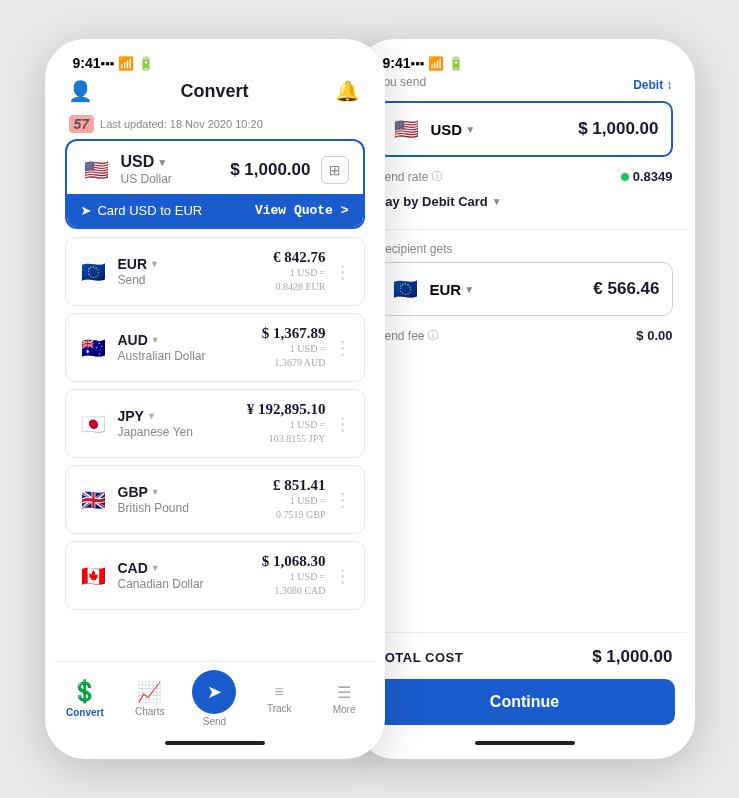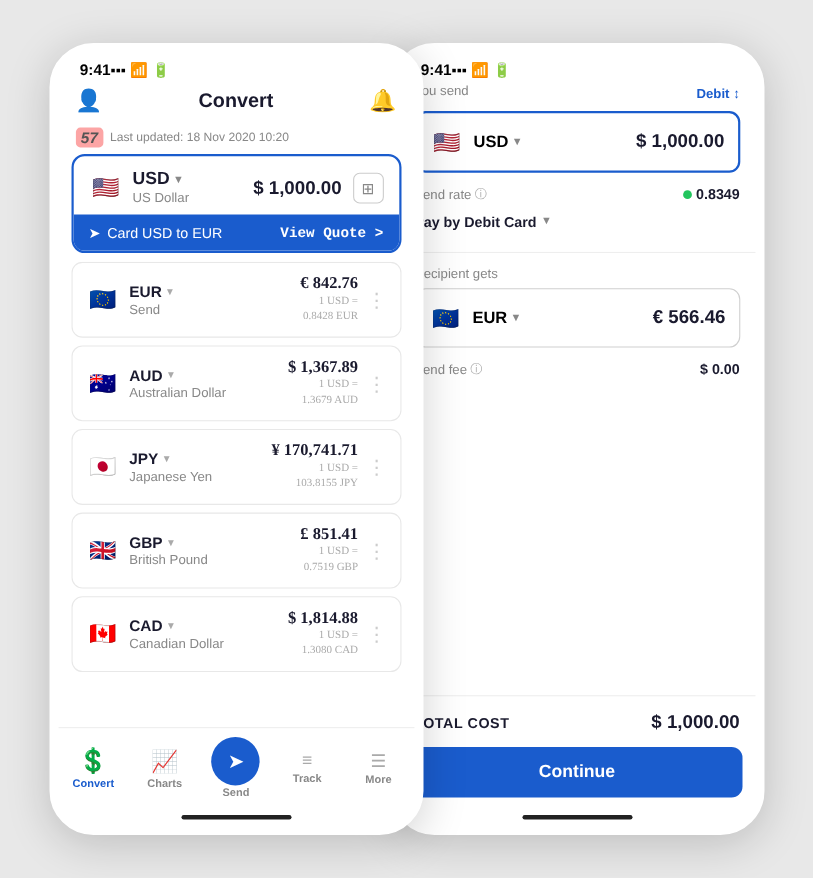--- a/index.html
+++ b/index.html
@@ -157,21 +157,21 @@
     }
     .nav-item {
       display: flex;
       flex-direction: column;
       align-items: center;
       gap: 2px;
       cursor: pointer;
       min-width: 50px;
     }
     .nav-item-icon { font-size: 20px; }
-    .nav-item-label { font-size: 10px; color: #888; font-weight: bold; }
+    .nav-item-label { font-size: 10px; color: #888; }
     .nav-item.active .nav-item-label { color: #1a5ccd; font-weight: 600; }
     .nav-item.active .nav-item-icon { color: #1a5ccd; }
     .nav-send-btn {
       width: 44px; height: 44px;
       background: #1a5ccd;
       border-radius: 50%;
       display: flex; align-items: center; justify-content: center;
       color: #fff; font-size: 18px;
     }
     .home-indicator {
@@ -356,21 +356,21 @@
         <div class="flag">🇯🇵</div>
         <div>
           <div class="currency-code" style="font-size:14px;">
             JPY <span style="font-size:9px;color:#aaa;">▼</span>
           </div>
           <div class="currency-name">Japanese Yen</div>
         </div>
       </div>
       <div class="ci-right">
         <div class="ci-amounts">
-          <div class="ci-main-amount">¥ 170,741.71</div>
+          <div class="ci-main-amount">¥ 192,895.10</div>
           <div class="ci-rate">1 USD =<br>103.8155 JPY</div>
         </div>
         <div class="dots-icon">⋮</div>
       </div>
     </div>
         <div class="currency-item">
       <div class="ci-left">
         <div class="flag">🇬🇧</div>
         <div>
           <div class="currency-code" style="font-size:14px;align-items:center;">
@@ -392,21 +392,21 @@
         <div class="flag">🇨🇦</div>
         <div>
           <div class="currency-code" style="font-size:14px;">
             CAD <span style="font-size:9px;color:#aaa;">▼</span>
           </div>
           <div class="currency-name">Canadian Dollar</div>
         </div>
       </div>
       <div class="ci-right">
         <div class="ci-amounts">
-          <div class="ci-main-amount">$ 1,814.88</div>
+          <div class="ci-main-amount">$ 1,068.30</div>
           <div class="ci-rate">1 USD =<br>1.3080 CAD</div>
         </div>
         <div class="dots-icon">⋮</div>
       </div>
     </div>
       </div>
 
     <div class="bottom-nav">
       <div class="nav-item active">
         <span class="nav-item-icon" style="color:#1a5ccd;font-size:22px;">💲</span>

